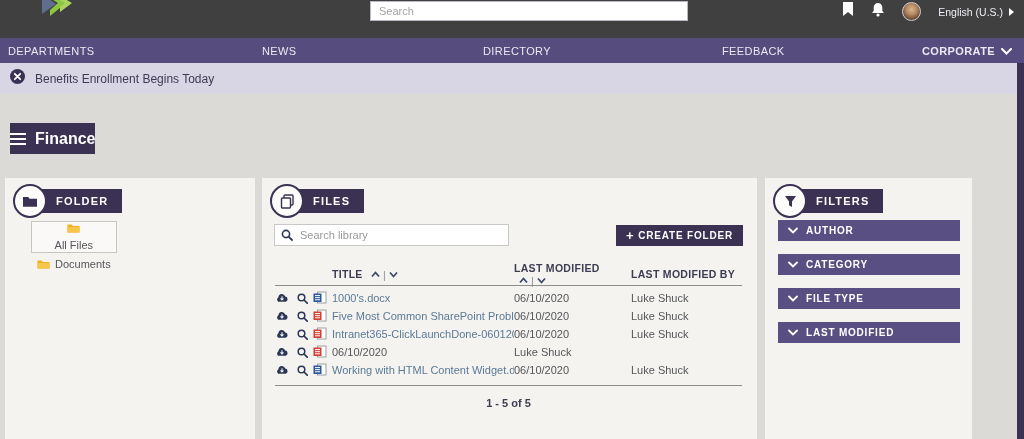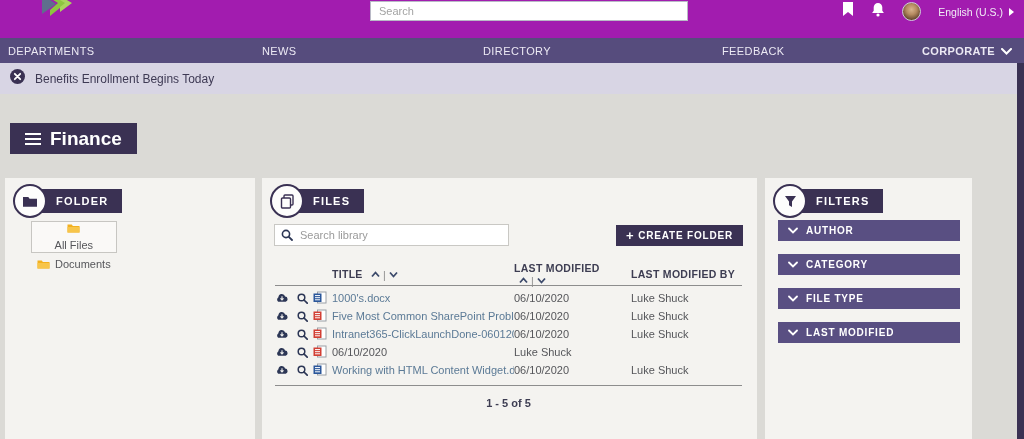--- a/index.html
+++ b/index.html
@@ -1,20 +1,20 @@
 <!DOCTYPE html>
 <html><head>
 <meta charset="utf-8">
 <style>
   * { margin:0; padding:0; box-sizing:border-box; }
   html,body { width:1024px; height:439px; overflow:hidden; }
   body { font-family:"Liberation Sans", sans-serif; background:#dbdad6; position:relative; }
 
   
-  .topbar { position:absolute; top:0; left:0; width:1024px; height:38px; background:#a21caf; z-index:5; }
+  .topbar { position:absolute; top:0; left:0; width:1024px; height:38px; background:#404040; z-index:5; }
   .logo { position:absolute; left:36px; top:0; width:48px; height:23px; }
   .top-search { position:absolute; left:370px; top:1px; width:318px; height:20px; border:1px solid #b9b9c6;
                 background:#fff; font-size:11px; color:#444; padding:0 8px; outline:none; font-family:"Liberation Sans",sans-serif; }
   .top-search::placeholder { color:#a3a3a3; }
   .top-right { position:absolute; right:10px; top:0; height:23px; display:flex; align-items:center; gap:17px; }
   .avatar { width:19px; height:19px; border-radius:50%; border:1px solid #cfcfd8;
             background:radial-gradient(circle at 50% 38%, #d8b48e 0%, #b58a61 38%, #6d4c33 72%, #33241a 100%); }
   .lang { color:#f0eef6; font-size:10.5px; display:flex; align-items:center; gap:6px; }
 
   
@@ -26,21 +26,21 @@
 
   
   .alert { position:absolute; top:63px; left:0; width:1017px; height:31px; background:#d8d5e4;
            display:flex; align-items:center; padding-left:10px; }
   .alert-text { margin-left:10px; font-size:12px; color:#3e3a54; }
 
   .right-strip { position:absolute; top:63px; right:0; width:7px; height:376px; background:#3a3153; }
 
   
   .finance-box { position:absolute; left:10px; top:123px; height:31px; background:#3a3153; color:#fff;
-                 display:flex; align-items:center; gap:9px; padding:0 15px; font-size:19px; font-weight:bold; }
+                 display:flex; align-items:center; gap:9px; padding:0 0; font-size:16px; font-weight:bold; }
   .burger { display:inline-flex; flex-direction:column; gap:3px; }
   .burger i { display:block; width:16px; height:2px; background:#fff; }
 
   
   .panel { position:absolute; top:170px; height:262px; background:#f4f3f0;margin-top:8px; }
   .panel-folder { left:5px;  width:250px; }
   .panel-files  { left:262px; width:495px; }
   .panel-filters{ left:765px; width:207px; }
 
   .panel-hdr { position:absolute; top:6px; left:8px; height:34px; display:flex; align-items:center; }

